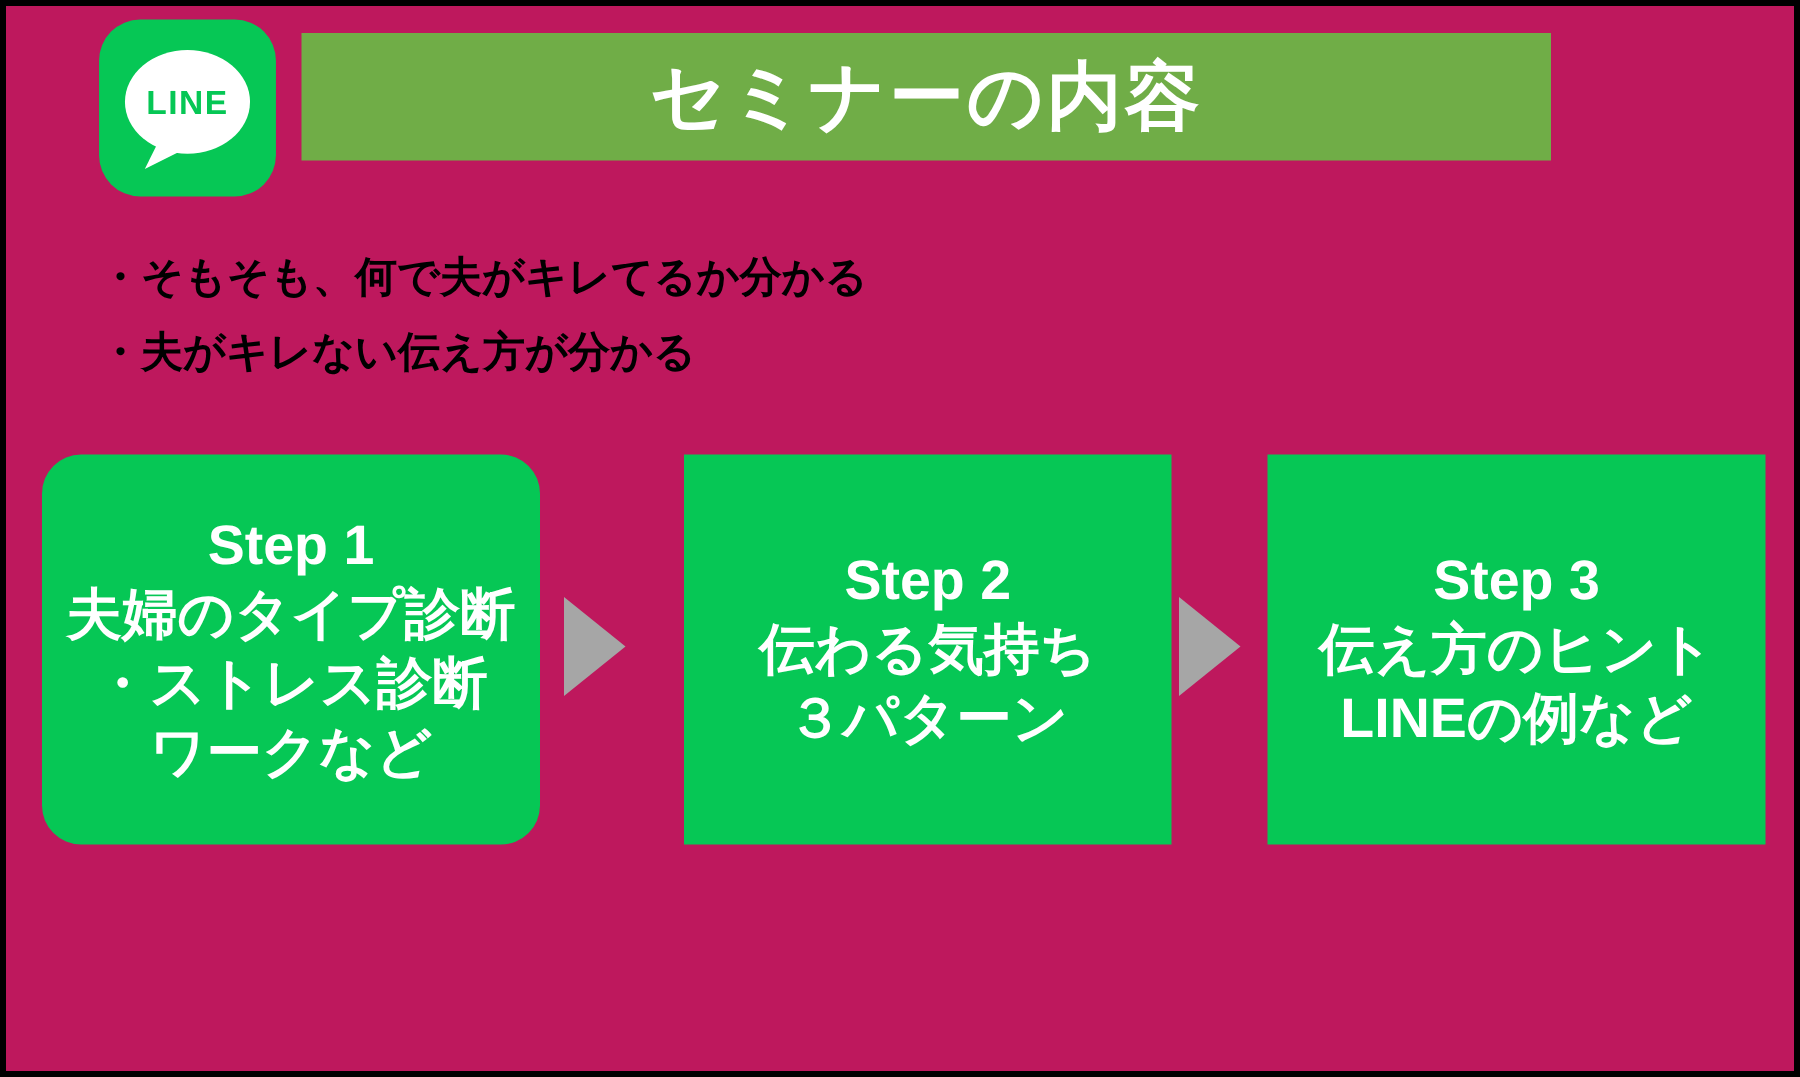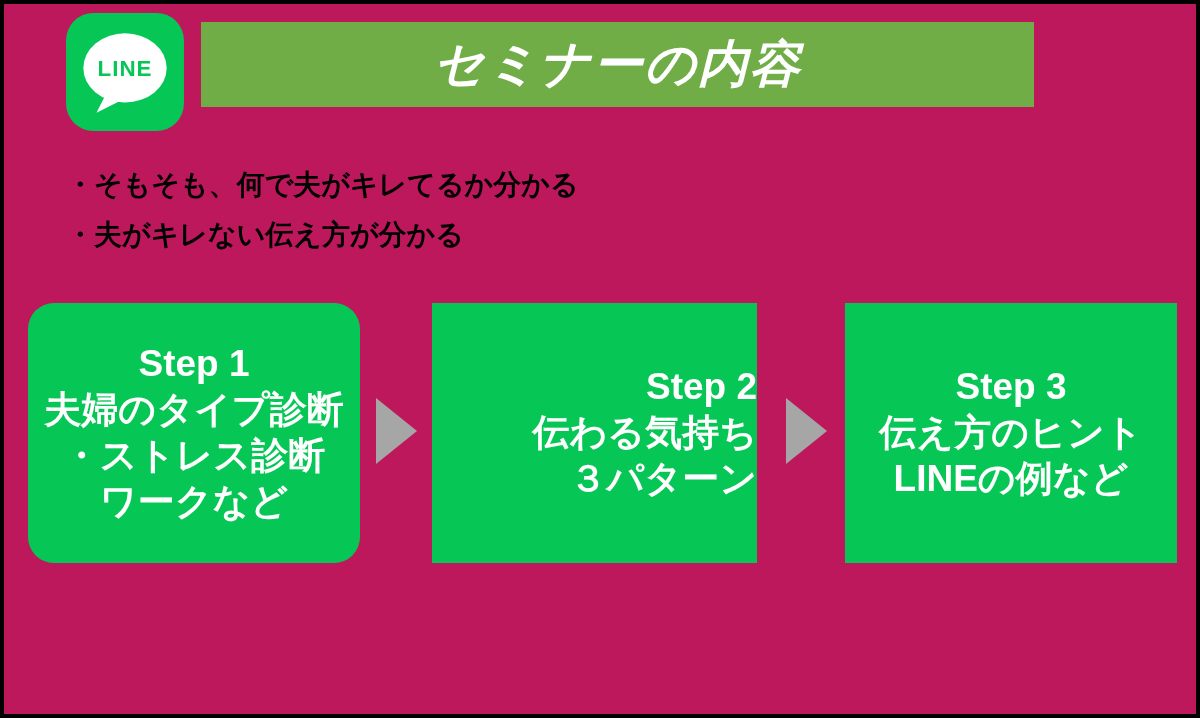--- a/index.html
+++ b/index.html
@@ -26,39 +26,39 @@
   .line-logo svg{display:block;width:100%;height:100%;}
   
   .header-bar{
     position:absolute;left:197px;top:18px;
     width:833px;height:85px;
     background:var(--header-green);
     display:flex;align-items:center;justify-content:center;
   }
   .header-bar .title{
     color:#ffffff;font-size:50px;font-weight:bold;
-    letter-spacing:2px;white-space:nowrap;font-style:italic;
+    letter-spacing:2px;white-space:nowrap;
   }
   
   .bullets{
     position:absolute;left:62px;top:156px;
     color:#000;font-size:28px;font-weight:bold;
     line-height:50px;white-space:nowrap;
   }
   
   .step-box{
     position:absolute;top:299px;height:260px;
     background:var(--step-green);
     display:flex;flex-direction:column;
     align-items:center;justify-content:center;
     color:#fff;font-size:37px;font-weight:bold;
     line-height:46px;text-align:center;white-space:nowrap;
   }
   .step-box.s1{left:24px;width:332px;border-radius:26px;}
-  .step-box.s2{left:428px;width:325px;align-items:flex-end;}
+  .step-box.s2{left:452px;width:325px;}
   .step-box.s3{left:841px;width:332px;}
   
   .arrow{
     position:absolute;top:394px;
     width:0;height:0;
     border-top:33px solid transparent;
     border-bottom:33px solid transparent;
     border-left:41px solid var(--arrow-gray);
   }
   .arrow.a1{left:372px;}

